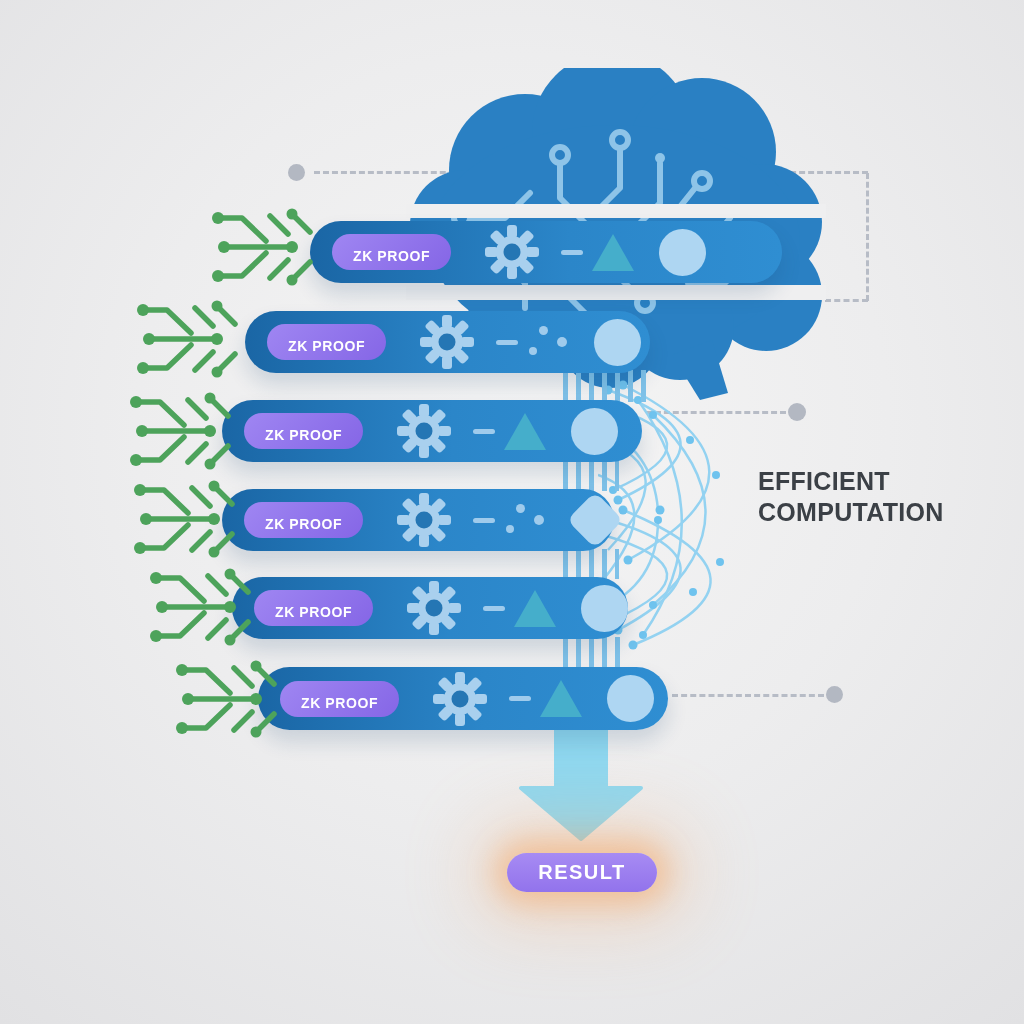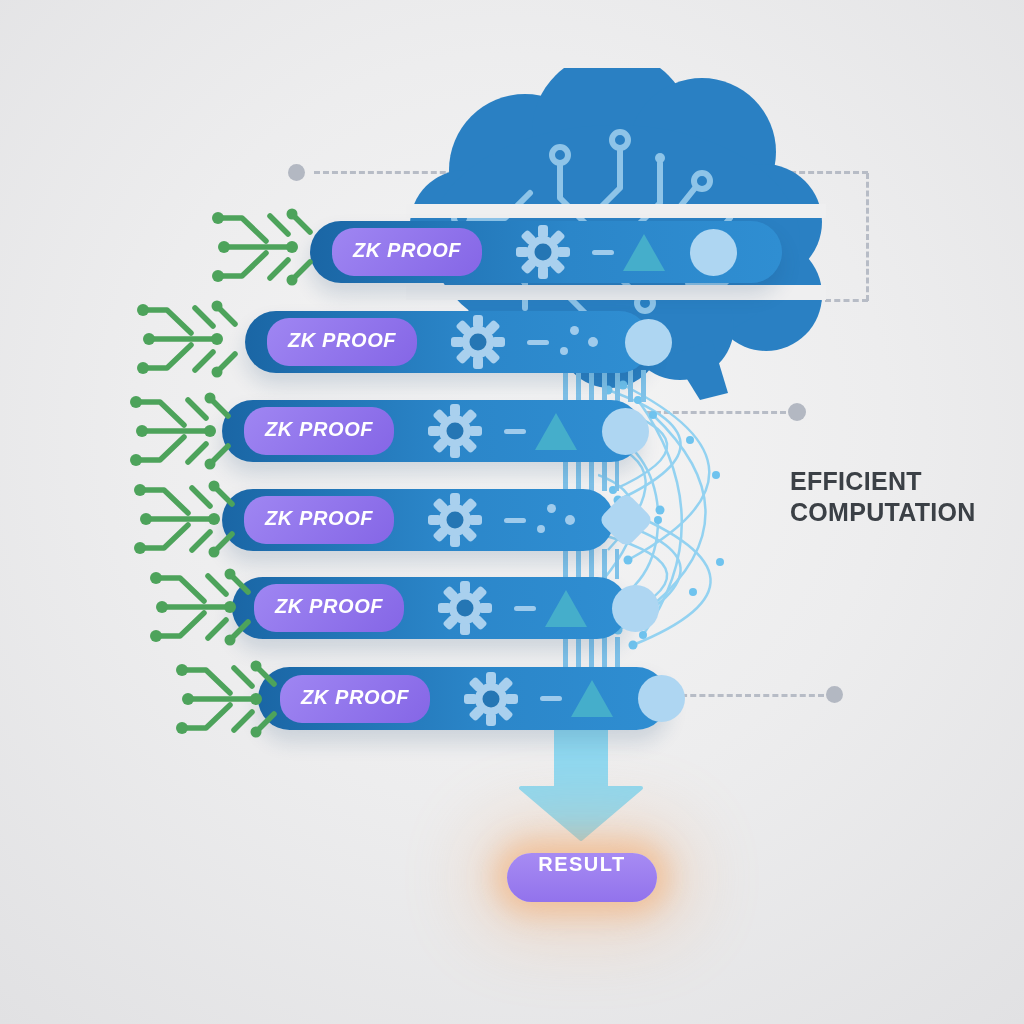--- a/index.html
+++ b/index.html
@@ -18,48 +18,48 @@
 
   
   .ribbon{position:absolute;background:repeating-linear-gradient(90deg,#7fc2e9 0 5px,rgba(0,0,0,0) 5px 13px);}
 
   
   .row{position:absolute;height:62px;border-radius:32px;box-sizing:border-box;
     background:linear-gradient(90deg,#1a66a5 0%,#2b86c9 55%,#2f8ed2 100%);
     display:flex;align-items:center;padding-left:22px;
     box-shadow:0 12px 20px rgba(25,70,115,0.16);}
   .badge{background:linear-gradient(135deg,#9f86f2 0%,#8566e6 100%);color:#ffffff;
-    font-weight:bold;font-size:20px;letter-spacing:0.6px;padding:0 21px;height:48px;
-    line-height:45px;border-radius:22px;white-space:nowrap;font-style:italic;}
+    font-weight:bold;font-size:14px;letter-spacing:0.6px;padding:0 21px;height:36px;
+    line-height:45px;border-radius:22px;white-space:nowrap;}
   .gear{margin-left:34px;width:54px;height:54px;flex:0 0 auto;}
   .connector{margin-left:22px;display:flex;align-items:center;width:78px;flex:0 0 auto;}
   .connector .dashbit{width:22px;height:5px;border-radius:3px;background:#9fcbec;margin-right:9px;flex:0 0 auto;}
   .connector .tri{width:0;height:0;border-left:21px solid transparent;border-right:21px solid transparent;
     border-bottom:37px solid #45aecb;}
   .connector .dotset{display:none;position:relative;width:44px;height:38px;}
   .connector .dotset i{position:absolute;border-radius:50%;background:#9fcbec;}
   .connector .dotset i.d1{width:9px;height:9px;left:12px;top:3px;}
   .connector .dotset i.d2{width:8px;height:8px;left:2px;top:24px;}
   .connector .dotset i.d3{width:10px;height:10px;left:30px;top:14px;}
   .connector[data-variant="dots"] .dotset{display:block;}
   .shape{margin-left:20px;width:47px;height:47px;border-radius:50%;background:#aed6f2;flex:0 0 auto;}
   .shape[data-shape="diamond"]{width:40px;height:40px;border-radius:9px;transform:rotate(45deg);margin-left:24px;}
 
   
   .branch{position:absolute;width:118px;height:82px;}
   .branch svg{display:block;}
 
   
   .flow-label{position:absolute;left:758px;top:466px;color:#3b4046;font-weight:bold;
-    font-size:25px;line-height:31px;letter-spacing:0.3px;margin-left:32px;}
-
-  
-  .result-pill{position:absolute;left:507px;top:853px;width:150px;height:49px;border-radius:27px;
+    font-size:25px;line-height:31px;letter-spacing:0.3px;}
+
+  
+  .result-pill{position:absolute;left:507px;top:853px;width:150px;height:39px;border-radius:27px;
     background:linear-gradient(180deg,#a78bf3 0%,#9273ec 100%);
-    display:flex;justify-content:center;color:#ffffff;font-weight:bold;
+    display:flex;align-items:center;justify-content:center;color:#ffffff;font-weight:bold;
     font-size:20px;letter-spacing:1.5px;
     box-shadow:0 0 28px 12px rgba(244,152,74,0.40), 0 0 70px 34px rgba(244,176,120,0.30);}
 </style>
 </head>
 <body>
 
 <div class="stage">
 
   <div class="gdot" style="left:288px;top:164px;width:17px;height:17px;"></div>
   <div class="dash-h" style="left:314px;top:171px;width:554px;"></div>

